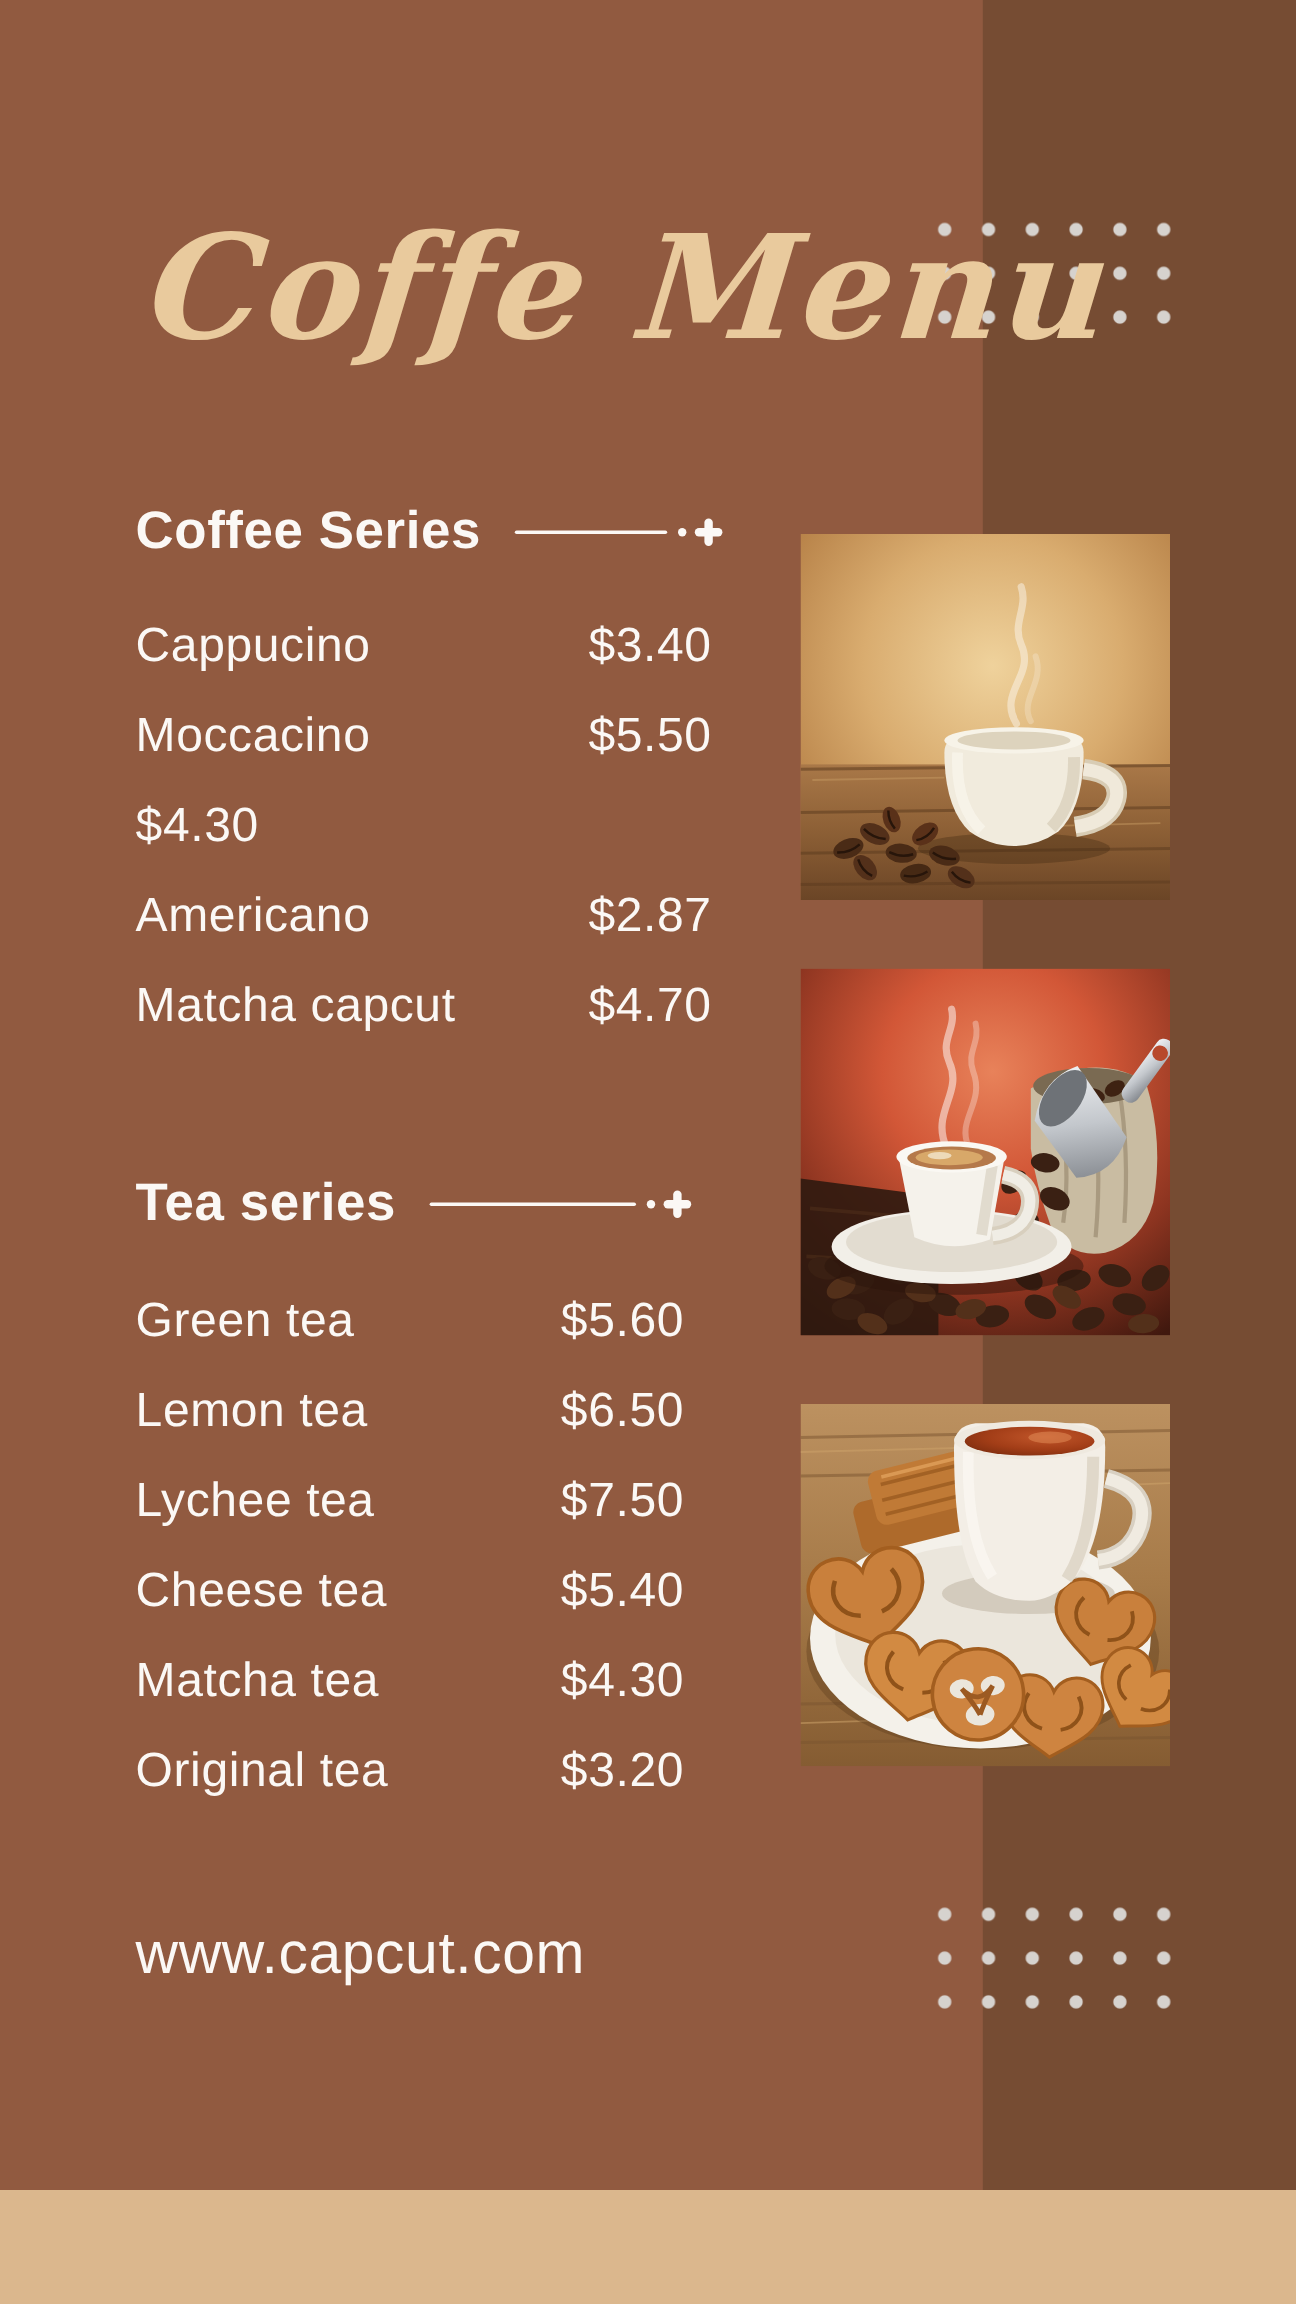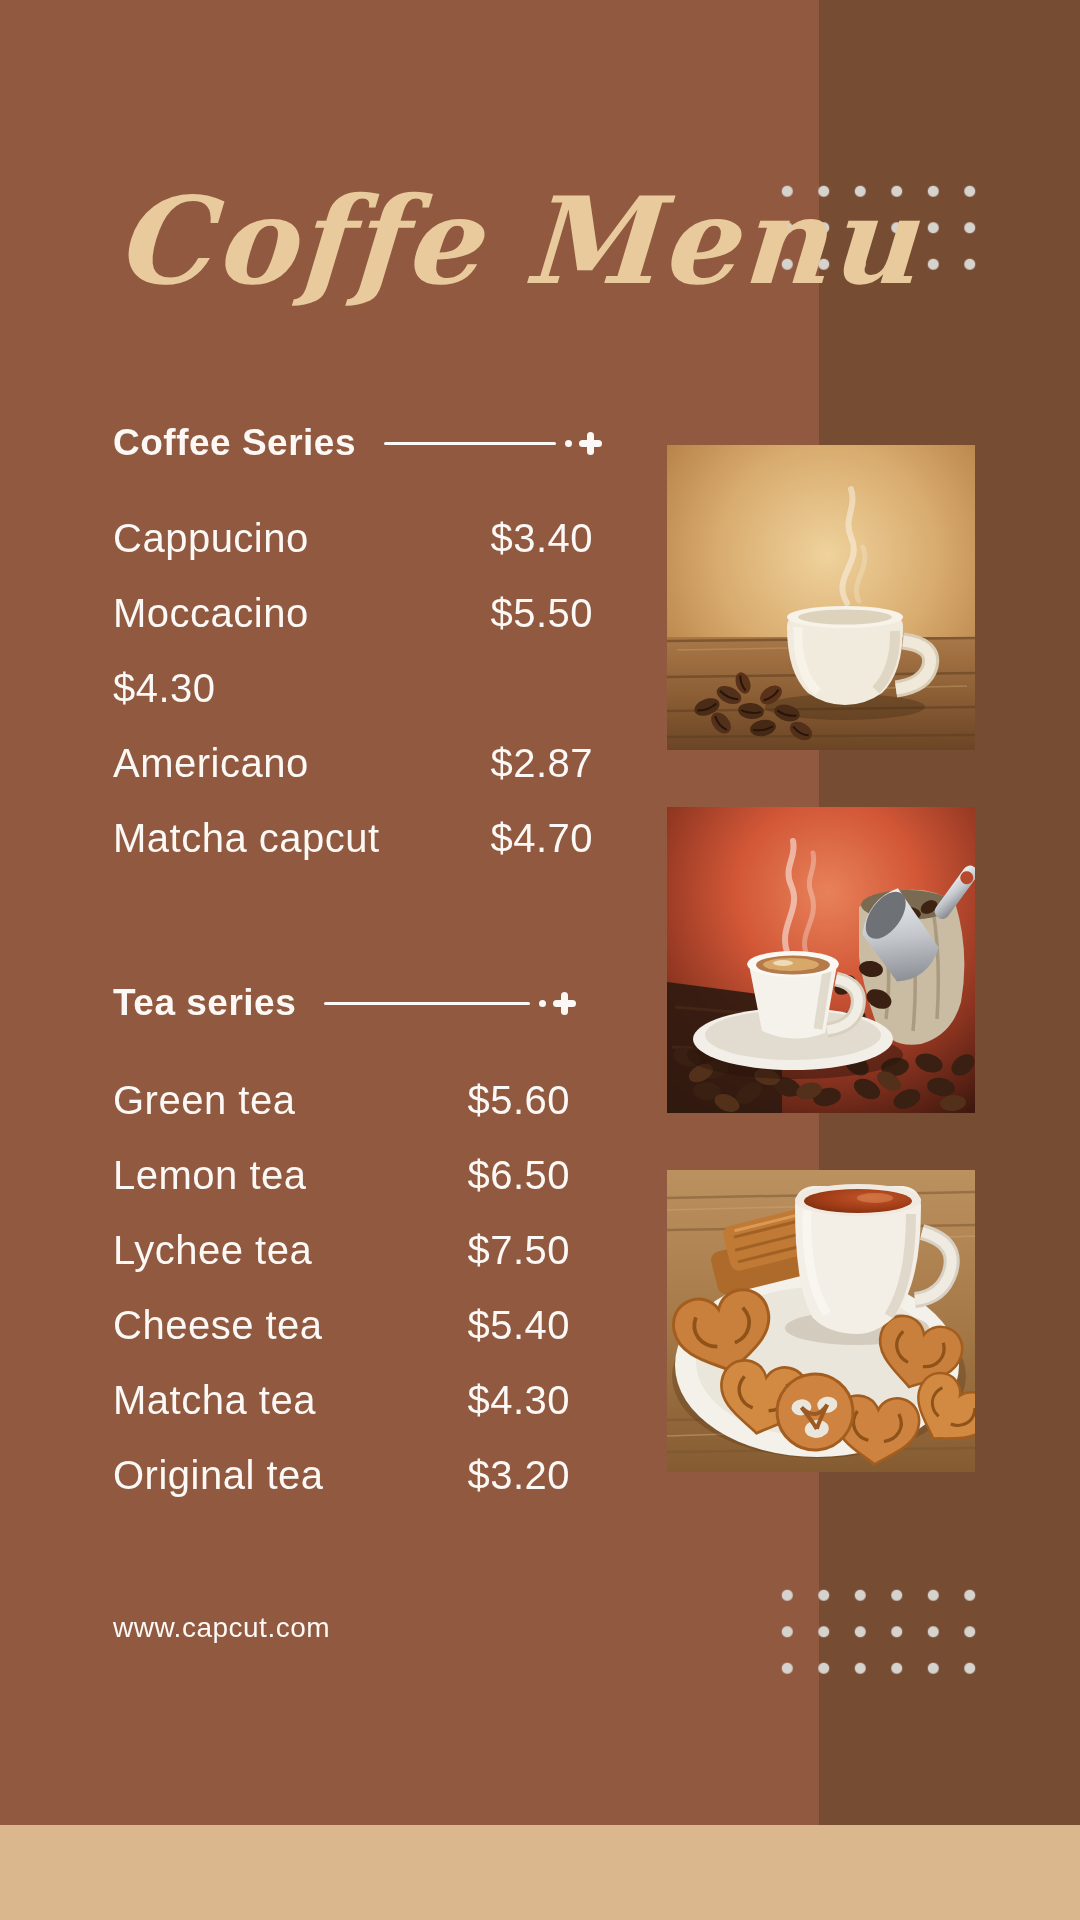--- a/index.html
+++ b/index.html
@@ -22,37 +22,37 @@
     position:absolute;width:219px;height:110px;
     background-image:radial-gradient(circle,var(--dots,#D6D2CE) 5px,transparent 6px);
     background-size:36.5px 36.5px;
   }
   .dot-grid.top{left:769px;top:173px;}
   .dot-grid.bottom{left:769px;top:1577px;}
 
   .heading-row{position:absolute;left:113px;height:56px;display:flex;align-items:center;color:var(--text,#FBF8F5);}
   .heading-row.coffee{top:415px;width:489px;}
   .heading-row.tea{top:975px;width:463px;}
-  .heading-row .label{font-size:37px;font-weight:700;letter-spacing:.5px;white-space:nowrap;}
+  .heading-row .label{font-size:44px;font-weight:700;letter-spacing:.5px;white-space:nowrap;}
   .heading-row .line{flex:1;height:3px;border-radius:2px;background:var(--text,#FBF8F5);margin-left:28px;}
   .heading-row .dot{width:7px;height:7px;border-radius:50%;background:var(--text,#FBF8F5);margin-left:9px;flex:none;}
   .clover{position:relative;width:23px;height:23px;margin-left:7px;flex:none;}
   .clover::before,.clover::after{content:"";position:absolute;background:var(--text,#FBF8F5);border-radius:6px;}
   .clover::before{left:8px;top:0;width:7px;height:23px;}
   .clover::after{top:8px;left:0;width:23px;height:7px;}
 
   .menu-list{position:absolute;left:113px;display:flex;flex-direction:column;gap:23px;}
   .menu-list.coffee{top:512px;width:480px;}
   .menu-list.tea{top:1074px;width:457px;}
   .menu-row{display:flex;justify-content:space-between;align-items:center;height:52px;
     color:var(--text,#FBF8F5);font-size:40px;font-weight:500;letter-spacing:.5px;}
   .menu-row .price{font-weight:400;}
 
   .website{position:absolute;left:113px;top:1602px;height:52px;display:flex;align-items:center;
-    color:var(--text,#FBF8F5);font-size:28px;font-weight:500;letter-spacing:.5px;}
+    color:var(--text,#FBF8F5);font-size:49px;font-weight:500;letter-spacing:.5px;}
 
   .photo{position:absolute;left:667px;width:308px;overflow:hidden;}
   .photo svg{display:block;width:100%;height:100%;}
   .photo.p1{top:445px;height:305px;}
   .photo.p2{top:807px;height:306px;}
   .photo.p3{top:1170px;height:302px;}
 </style>
 </head>
 <body>
 

